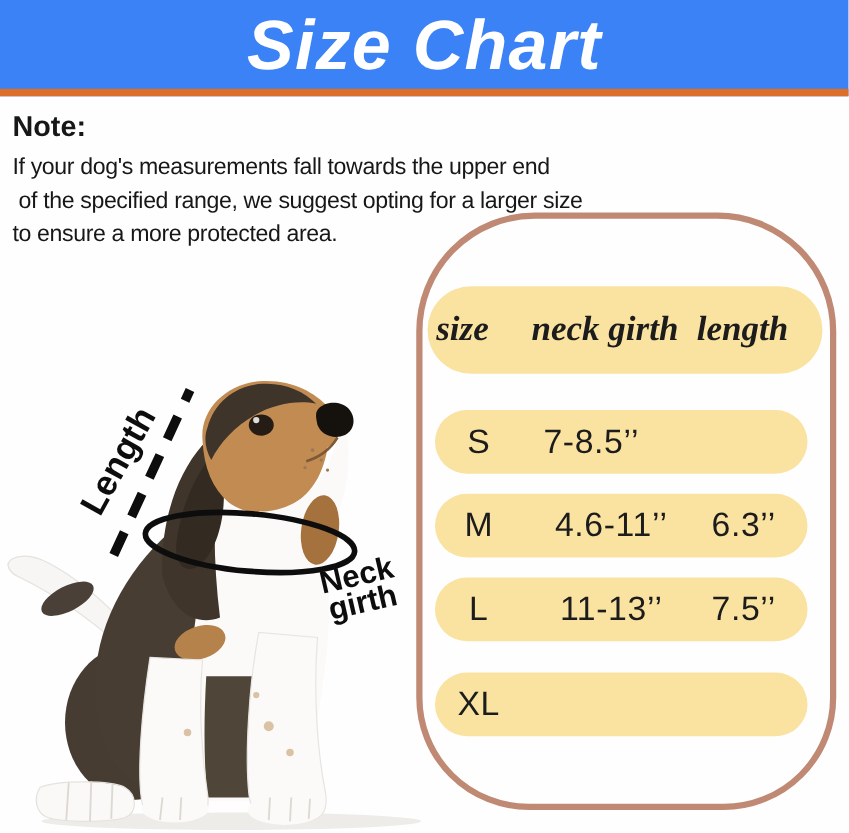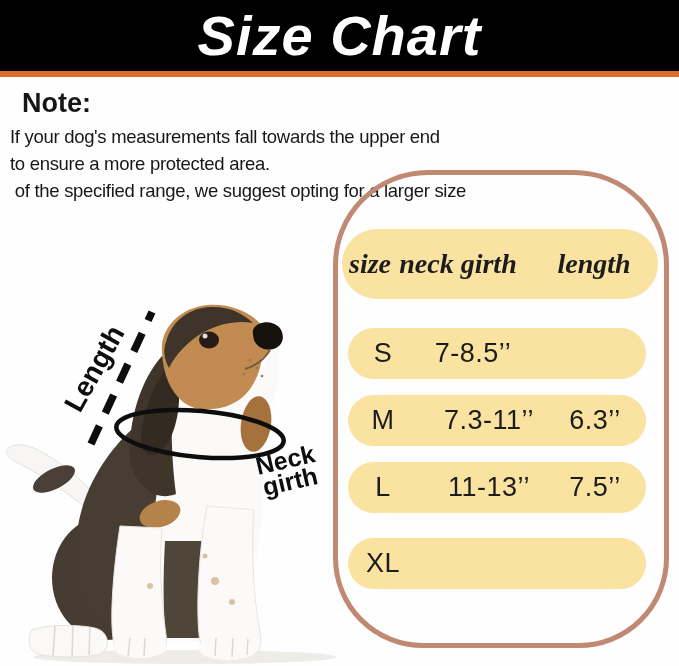--- a/index.html
+++ b/index.html
@@ -4,31 +4,31 @@
 <style>
   html,body { margin:0; padding:0; background:#ffffff; }
   .canvas {
     position:relative; width:679px; height:666px; overflow:hidden;
     background:#fefefe; font-family:"Liberation Sans", sans-serif;
   }
 
   
   .banner {
     position:absolute; left:0; top:0; width:679px; height:71px;
-    background:#000000; border-bottom:6px solid #DD6E29;
+    background:#3b82f6; border-bottom:6px solid #DD6E29;
     display:flex; align-items:center; justify-content:center;
   }
   .banner-title {
     margin:0; color:#ffffff; font-size:56px; line-height:71px;
     font-weight:700; font-style:italic; letter-spacing:1px;
   }
 
   
   .note { position:absolute; left:10px; top:88px; width:480px; color:#171717; }
-  .note-label { font-size:27px; font-weight:700; margin:0 0 4px 12px; }
+  .note-label { font-size:23px; font-weight:700; margin:0 0 4px 0; }
   .note-line {
     font-size:18.5px; line-height:27px;
     letter-spacing:-0.3px; white-space:pre-wrap;
   }
 
   
   .size-frame {
     position:absolute; left:333px; top:170px; width:336px; height:478px;
     box-sizing:border-box; border:5px solid #BF8973;
     border-radius:95px 95px 90px 90px; background:transparent;
@@ -57,22 +57,22 @@
 
 <div class="canvas">
 
   <header class="banner">
     <h1 class="banner-title">Size Chart</h1>
   </header>
 
   <section class="note">
     <p class="note-label">Note:</p>
     <div class="note-line">If your dog's measurements fall towards the upper end</div>
+    <div class="note-line"> of the specified range, we suggest opting for a larger size</div>
     <div class="note-line">to ensure a more protected area.</div>
-    <div class="note-line"> of the specified range, we suggest opting for a larger size</div>
   </section>
 
   <div class="dog-diagram">
     <svg width="340" height="380" viewBox="0 0 340 380" xmlns="http://www.w3.org/2000/svg">
       <g>
 
         <ellipse cx="185" cy="371" rx="152" ry="7" fill="#edece9"></ellipse>
 
         <path d="M 98 232 C 75 212, 45 190, 16 176 C 7 172, 3 165, 10 161 C 17 157, 28 159, 38 164 C 65 178, 86 198, 102 216 Z" fill="#f7f6f4" stroke="#e5e2de" stroke-width="1"></path>
         <ellipse cx="54" cy="193" rx="23" ry="10" transform="rotate(-27 54 193)" fill="#4a4037"></ellipse>
@@ -136,31 +136,31 @@
         <text transform="translate(258 189) rotate(-13)" font-size="25" font-weight="700" fill="#0d0d0d">Neck</text>
         <text transform="translate(265 210) rotate(-13)" font-size="25" font-weight="700" fill="#0d0d0d">girth</text>
       </g>
     </svg>
   </div>
 
   <div class="size-frame"></div>
 
   <div class="pill header-pill">
     <span style="left:28px">size</span>
-    <span style="left:116px">neck girth</span>
+    <span style="left:142px">neck girth</span>
     <span style="left:252px">length</span>
   </div>
 
   <div class="pill data-pill row-s">
     <span style="left:35px">S</span>
     <span style="left:125px">7-8.5’’</span>
   </div>
   <div class="pill data-pill row-m">
     <span style="left:35px">M</span>
-    <span style="left:141px">7.3-11’’</span>
+    <span style="left:141px">4.6-11’’</span>
     <span style="left:247px">6.3’’</span>
   </div>
   <div class="pill data-pill row-l">
     <span style="left:35px">L</span>
     <span style="left:141px">11-13’’</span>
     <span style="left:247px">7.5’’</span>
   </div>
   <div class="pill data-pill row-xl">
     <span style="left:35px">XL</span>
   </div>

